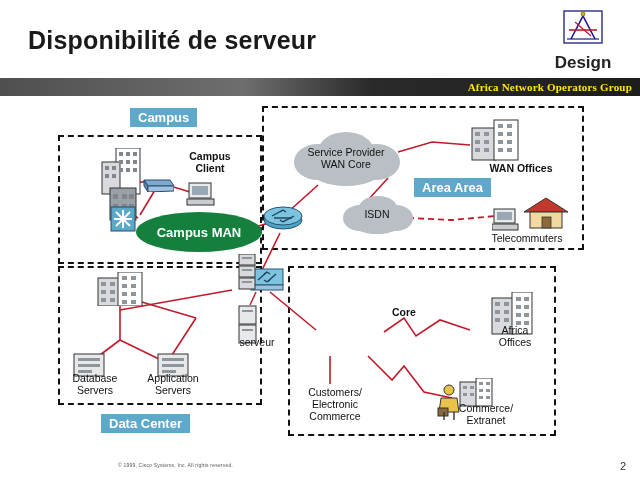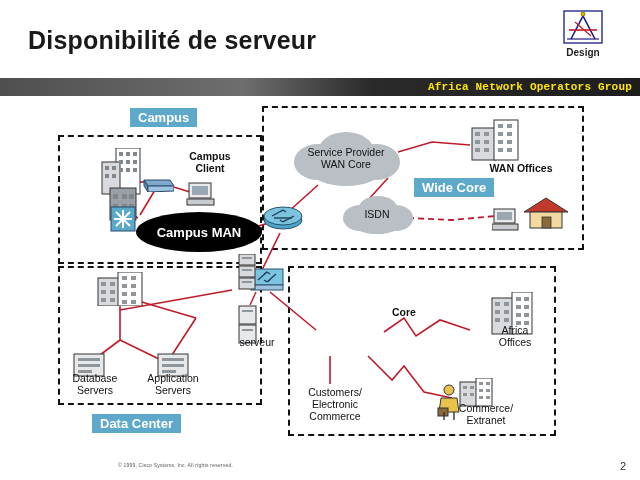--- a/index.html
+++ b/index.html
@@ -14,31 +14,31 @@
   .title{
     position:absolute;left:28px;top:26px;
     font-size:25px;font-weight:bold;color:#1a1a1a;letter-spacing:0.2px;
     white-space:nowrap;
   }
   .design-logo{
     position:absolute;right:20px;top:8px;width:74px;text-align:center;
   }
   .design-logo .glyph{height:38px;}
   .design-logo .lbl{
-    font-size:10px;font-weight:bold;color:#222;margin-top:1px;
+    font-size:17px;font-weight:bold;color:#222;margin-top:7px;
   }
   .headerbar{
     position:absolute;left:0;top:78px;width:640px;height:18px;
     background:linear-gradient(to right,#4f4f4f 0%,#6e6e6e 38%,#2a2a2a 58%,#1d1d1d 100%);
   }
   .anog{
     position:absolute;right:8px;top:78px;height:18px;line-height:18px;
     font-size:11px;font-weight:bold;color:#ffe600;
     letter-spacing:0.2px;white-space:nowrap;
-    font-family:Liberation Mono, monospace;
+    font-family:Liberation Serif, serif;
   }
 
   
   .dash{
     position:absolute;border:2px dashed #111;background:transparent;
   }
   
   .bluelbl{
     position:absolute;background:#5ea8c9;color:#ffffff;
     font-size:13px;font-weight:bold;padding:2px 8px;white-space:nowrap;
@@ -53,21 +53,21 @@
   .cloudwrap{position:absolute;}
   .cloudwrap .txt{
     position:absolute;left:0;top:0;width:100%;height:100%;
     display:flex;align-items:center;justify-content:center;text-align:center;
     font-size:10.5px;color:#111;line-height:12px;z-index:3;
   }
   .cloudwrap svg{display:block;}
 
   
   .man{
-    position:absolute;background:#000000;border-radius:50%;
+    position:absolute;background:#15803d;border-radius:50%;
     display:flex;align-items:center;justify-content:center;
     color:#ffffff;font-weight:bold;font-size:13px;
   }
 
   
   svg.lines{position:absolute;left:0;top:0;width:640px;height:480px;pointer-events:none;}
 
   
   .dev{position:absolute;}
   .footer{
@@ -206,21 +206,21 @@
         <path d="M6 6 L20 20"></path>
           <path d="M20 6 L6 20"></path>
       </g>
     </svg>
   </div>
 
   <div class="man" style="left:136px;top:212px;width:126px;height:40px;">
     <span>Campus MAN</span>
   </div>
 
-  <div class="bluelbl" style="left:414px;top:178px;">Wide Core</div>
+  <div class="bluelbl" style="left:414px;top:178px;">Area Area</div>
 
   <div class="cloudwrap" style="left:288px;top:128px;width:116px;height:60px;">
     <svg width="116" height="60" viewBox="0 0 116 60">
       <g fill="#b9bfc4">
         <ellipse cx="30" cy="34" rx="24" ry="18"></ellipse>
         <ellipse cx="58" cy="24" rx="28" ry="20"></ellipse>
         <ellipse cx="88" cy="34" rx="24" ry="18"></ellipse>
         <ellipse cx="58" cy="42" rx="36" ry="16"></ellipse>
       </g>
     </svg>
@@ -283,20 +283,21 @@
       <rect x="20" y="21" width="9" height="11" fill="#8a6a3a" stroke="#333" stroke-width="0.8"></rect>
     </svg>
   </div>
   <div class="dev" style="left:492px;top:208px;">
     <svg width="28" height="24" viewBox="0 0 28 24">
       <rect x="2" y="1" width="21" height="14" fill="#e9eaec" stroke="#333" stroke-width="1"></rect>
       <rect x="5" y="4" width="15" height="8" fill="#9aa7b4"></rect>
       <rect x="0" y="16" width="26" height="6" fill="#c9ccd1" stroke="#333" stroke-width="1"></rect>
     </svg>
   </div>
+  <div class="cap" style="left:472px;top:232px;width:110px;">Telecommuters</div>
 
 
 
   <div class="dev" style="left:250px;top:268px;">
     <svg width="34" height="26" viewBox="0 0 34 26">
       <rect x="1" y="1" width="32" height="16" fill="#7cc3e0" stroke="#24536e" stroke-width="1"></rect>
       <g stroke="#1b3f55" stroke-width="1.3" fill="none">
         <path d="M8 12 L17 4 M17 4 L14 6 M17 4 L20 6"></path>
         <path d="M26 6 L17 14 M17 14 L14 12 M17 14 L20 12"></path>
       </g>
@@ -379,21 +380,21 @@
         <rect x="21" y="11" width="4" height="3"></rect>
           <rect x="28" y="11" width="4" height="3"></rect>
         <rect x="21" y="18" width="4" height="3"></rect>
           <rect x="28" y="18" width="4" height="3"></rect>
       </g>
     </svg>
   </div>
   <div class="cap" style="left:444px;top:402px;width:84px;white-space:pre-line;">Commerce/
 Extranet</div>
 
-  <div class="bluelbl" style="left:92px;top:414px;">Data Center</div>
+  <div class="bluelbl" style="left:101px;top:414px;">Data Center</div>
 
   <div class="dev" style="left:96px;top:272px;">
     <svg width="48" height="34" viewBox="0 0 48 34">
       <rect x="2" y="6" width="22" height="28" fill="#d8dade" stroke="#333" stroke-width="1"></rect>
       <rect x="22" y="0" width="24" height="34" fill="#ffffff" stroke="#333" stroke-width="1"></rect>
       <g fill="#8e959b">
         <rect x="5" y="10" width="5" height="4"></rect>
           <rect x="14" y="10" width="5" height="4"></rect>
         <rect x="5" y="18" width="5" height="4"></rect>
           <rect x="14" y="18" width="5" height="4"></rect>

